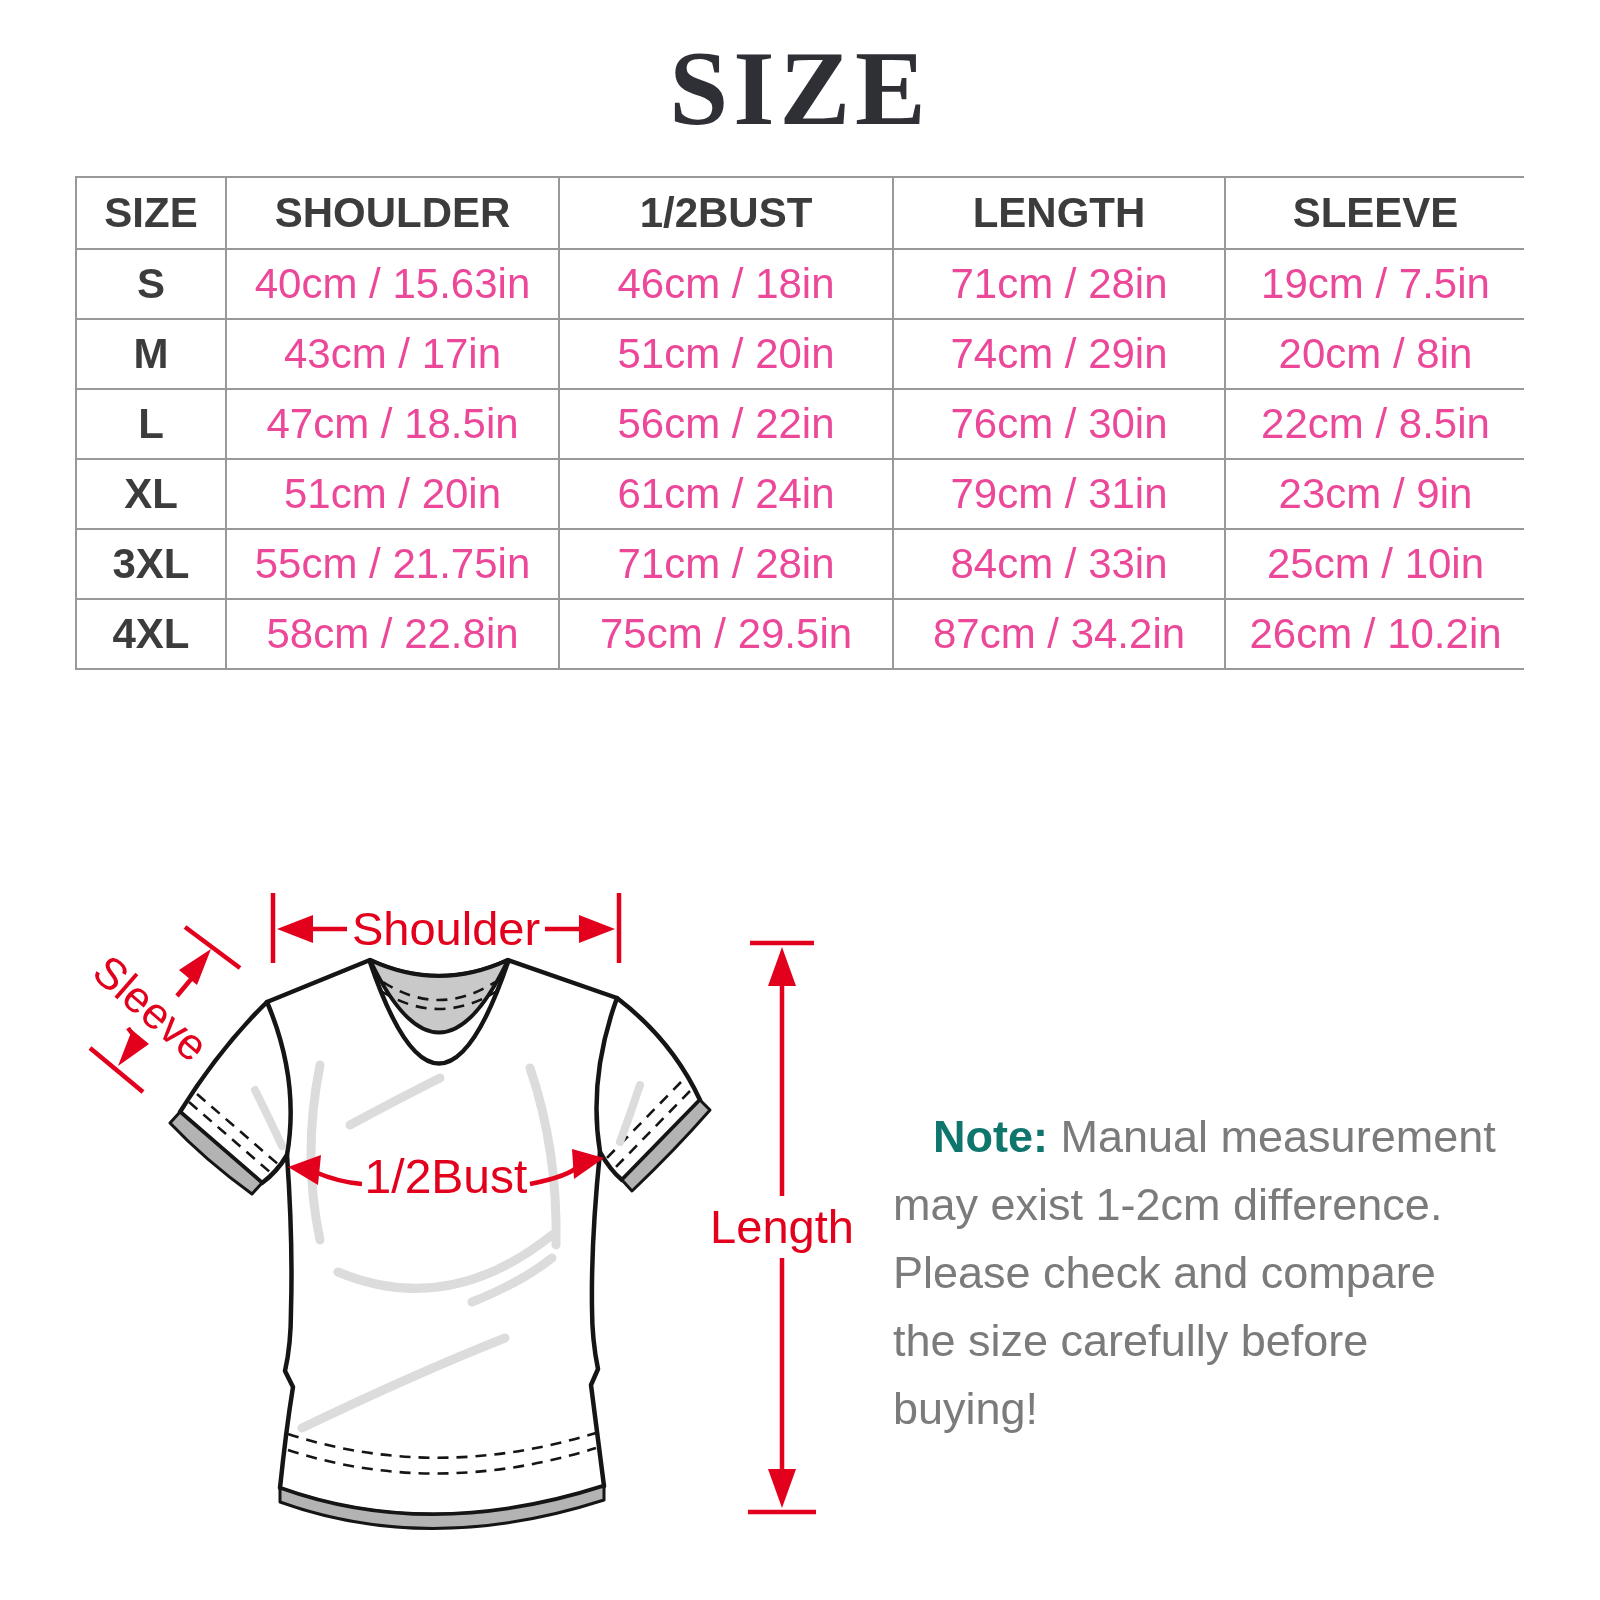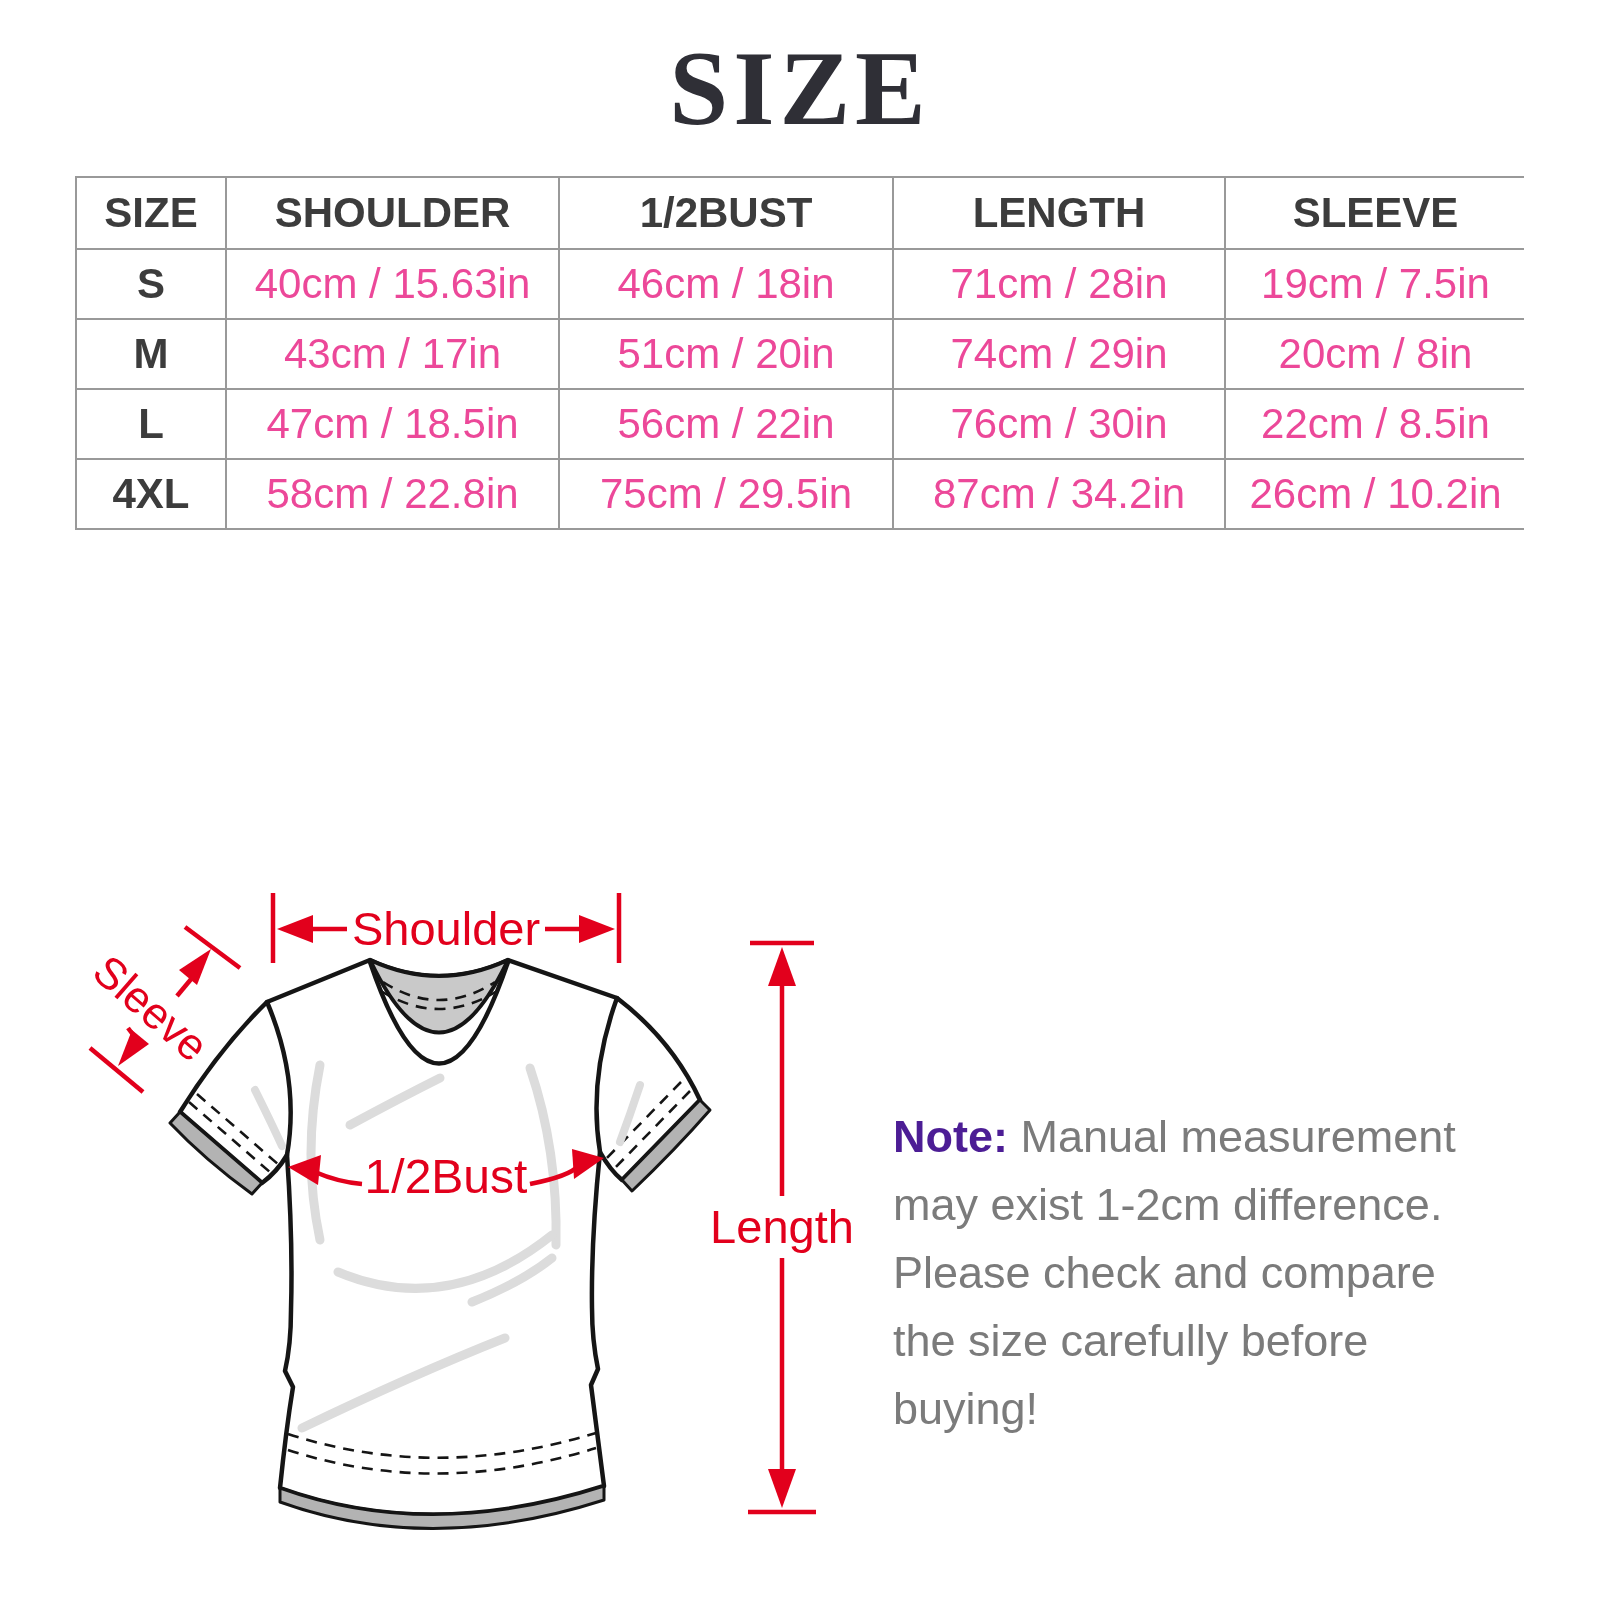--- a/index.html
+++ b/index.html
@@ -27,21 +27,21 @@
   .gray-fill{fill:#b3b3b3;stroke:#151515;stroke-width:3;stroke-linejoin:round;}
   .collar-fill{fill:#c9c9c9;stroke:#151515;stroke-width:4;stroke-linejoin:round;}
   .stitch{fill:none;stroke:#151515;stroke-width:2.6;stroke-dasharray:11 8;}
   .wrinkle{fill:none;stroke:#dcdcdc;stroke-width:9;stroke-linecap:round;}
   .red-line{fill:none;stroke:var(--accent,#e2001c);stroke-width:4.5;stroke-linecap:butt;}
   .red-fill{fill:var(--accent,#e2001c);stroke:none;}
   .red-text{fill:var(--accent,#e2001c);font-family:"Liberation Sans",sans-serif;}
   
   .note{position:absolute;left:893px;top:1058px;width:608px;font-size:45px;line-height:68px;
         color:#7b7b7b;}
-  .note b{color:#4c1d95;}
+  .note b{color:#0f766e;margin-left:40px;}
 </style>
 </head>
 <body>
 
 <div id="canvas">
 
   <div class="page-title">SIZE</div>
 
   <table class="size-table">
     <colgroup>
@@ -74,20 +74,34 @@
         <td>51cm / 20in</td>
         <td>74cm / 29in</td>
         <td>20cm / 8in</td>
       </tr>
       <tr>
         <td class="size-col">L</td>
         <td>47cm / 18.5in</td>
         <td>56cm / 22in</td>
         <td>76cm / 30in</td>
         <td>22cm / 8.5in</td>
+      </tr>
+      <tr>
+        <td class="size-col">XL</td>
+        <td>51cm / 20in</td>
+        <td>61cm / 24in</td>
+        <td>79cm / 31in</td>
+        <td>23cm / 9in</td>
+      </tr>
+      <tr>
+        <td class="size-col">3XL</td>
+        <td>55cm / 21.75in</td>
+        <td>71cm / 28in</td>
+        <td>84cm / 33in</td>
+        <td>25cm / 10in</td>
       </tr>
       <tr>
         <td class="size-col">4XL</td>
         <td>58cm / 22.8in</td>
         <td>75cm / 29.5in</td>
         <td>87cm / 34.2in</td>
         <td>26cm / 10.2in</td>
       </tr>
     </tbody>
   </table>

